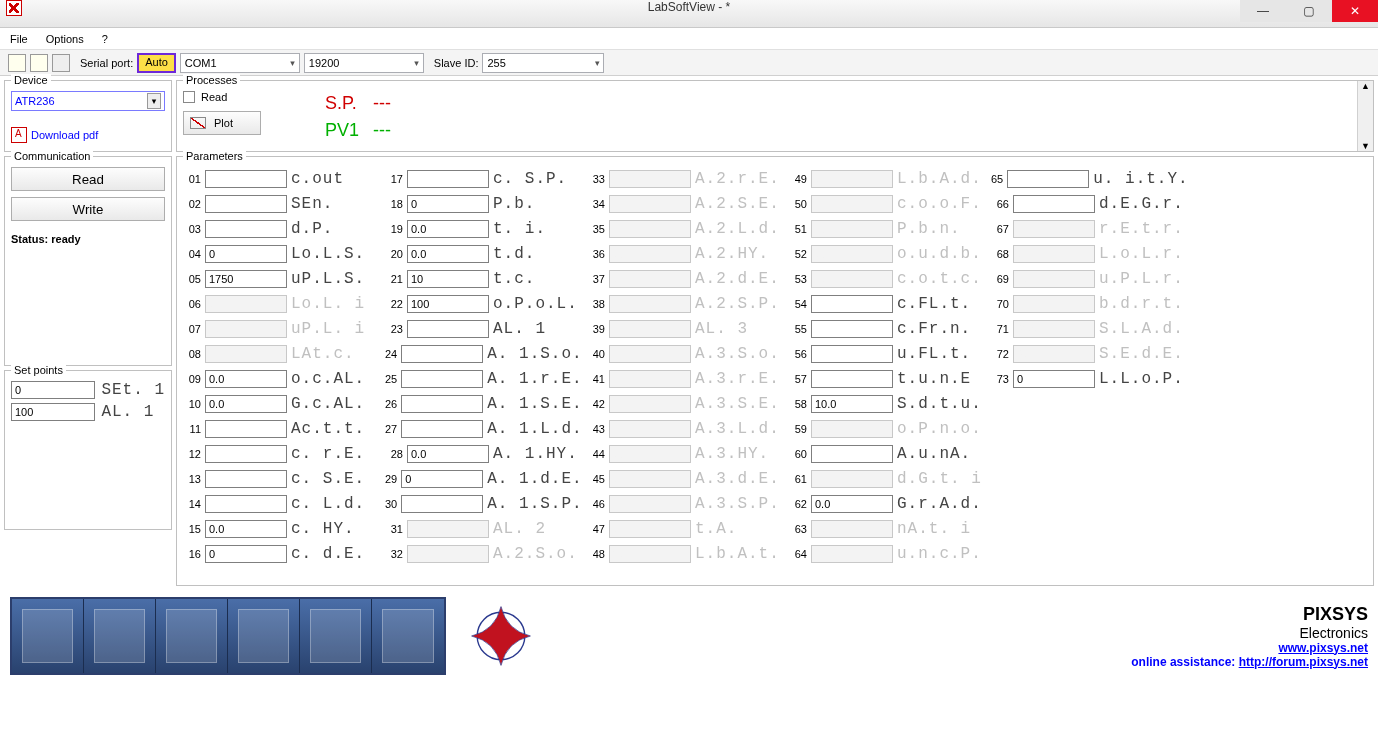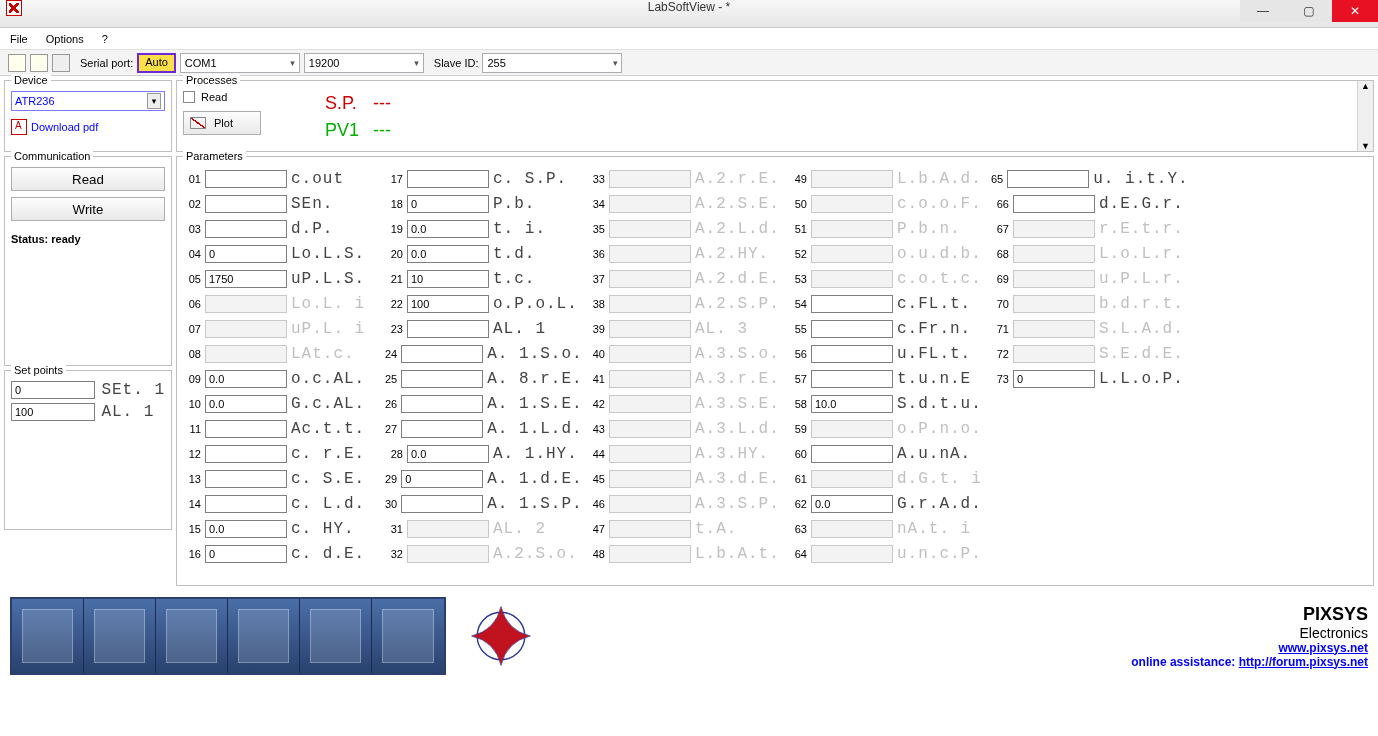--- a/index.html
+++ b/index.html
@@ -23,21 +23,21 @@
   .combo { height:20px; border:1px solid #abadb3; background:#fff; display:flex; align-items:center; padding:0 4px; justify-content:space-between; }
   .combo .arrow { margin-left:auto; font-size:9px; color:#555; }
   .main { display:flex; padding:4px 4px 0 4px; gap:4px; }
   .left-col { width:168px; display:flex; flex-direction:column; gap:4px; }
   .right-col { flex:1; display:flex; flex-direction:column; gap:4px; }
   .groupbox { border:1px solid #c0c0c0; position:relative; padding:10px 6px 6px 6px; }
   .groupbox > .legend { position:absolute; top:-7px; left:6px; background:#fff; padding:0 3px; font-size:11px; }
   .device-combo { width:100%; height:20px; border:1px solid #7a7aff; background:#fff; display:flex; align-items:center; justify-content:space-between; padding:0 3px; }
   .device-combo .val { color:#0000ff; }
   .device-combo .arrow { width:14px; height:16px; border:1px solid #999; background:#eee; text-align:center; font-size:9px; line-height:14px; }
-  .dl-row { display:flex; align-items:center; gap:4px; margin-top:8px; }
+  .dl-row { display:flex; align-items:center; gap:4px; margin-top:16px; }
   .pdf-icon { width:16px; height:16px; background:#fff; border:1px solid #c00; position:relative; }
   .pdf-icon::after { content:"A"; color:#c00; font-size:10px; position:absolute; left:3px; top:0; }
   .dl-row a { color:#0000ff; text-decoration:none; }
   .comm-btn { width:100%; height:24px; border:1px solid #adadad; background:linear-gradient(#fdfdfd,#e9e9e9); margin-bottom:6px; }
   .status { font-weight:bold; margin-top:6px; }
   .sp-grid { display:grid; grid-template-columns: 1fr auto; row-gap:4px; column-gap:6px; align-items:center; }
   .sp-grid input { width:100%; height:18px; border:1px solid #7f7f7f; padding:0 3px; font-size:11px; }
   .seg-label { font-family: "Courier New", monospace; font-size:16px; letter-spacing:1px; color:#444; white-space:nowrap; }
   .seg-label.dim { color:#c0c0c0; }
   .processes { height:72px; display:flex; align-items:flex-start; gap:14px; position:relative; }
@@ -98,21 +98,21 @@
   <div class="btn-auto">Auto</div>
   <div class="combo" style="width:120px">
     <span>COM1</span>
     <span class="arrow">▾</span>
   </div>
   <div class="combo" style="width:120px">
     <span>19200</span>
     <span class="arrow">▾</span>
   </div>
   <span class="lbl">Slave ID:</span>
-  <div class="combo" style="width:140px">
+  <div class="combo" style="width:122px">
     <span>255</span>
     <span class="arrow">▾</span>
   </div>
 </div>
 
 <div class="main">
   <div class="left-col">
     <div class="groupbox" style="height:72px">
       <div class="legend">Device</div>
       <div class="device-combo">
@@ -290,21 +290,21 @@
               <span class="seg-label">AL.  1</span>
             </div>
             <div class="prow">
               <span class="pnum">24</span>
               <input class="pinput" style="">
               <span class="seg-label">A. 1.S.o.</span>
             </div>
             <div class="prow">
               <span class="pnum">25</span>
               <input class="pinput" style="">
-              <span class="seg-label">A. 8.r.E.</span>
+              <span class="seg-label">A. 1.r.E.</span>
             </div>
             <div class="prow">
               <span class="pnum">26</span>
               <input class="pinput" style="">
               <span class="seg-label">A. 1.S.E.</span>
             </div>
             <div class="prow">
               <span class="pnum">27</span>
               <input class="pinput" style="">
               <span class="seg-label">A. 1.L.d.</span>

